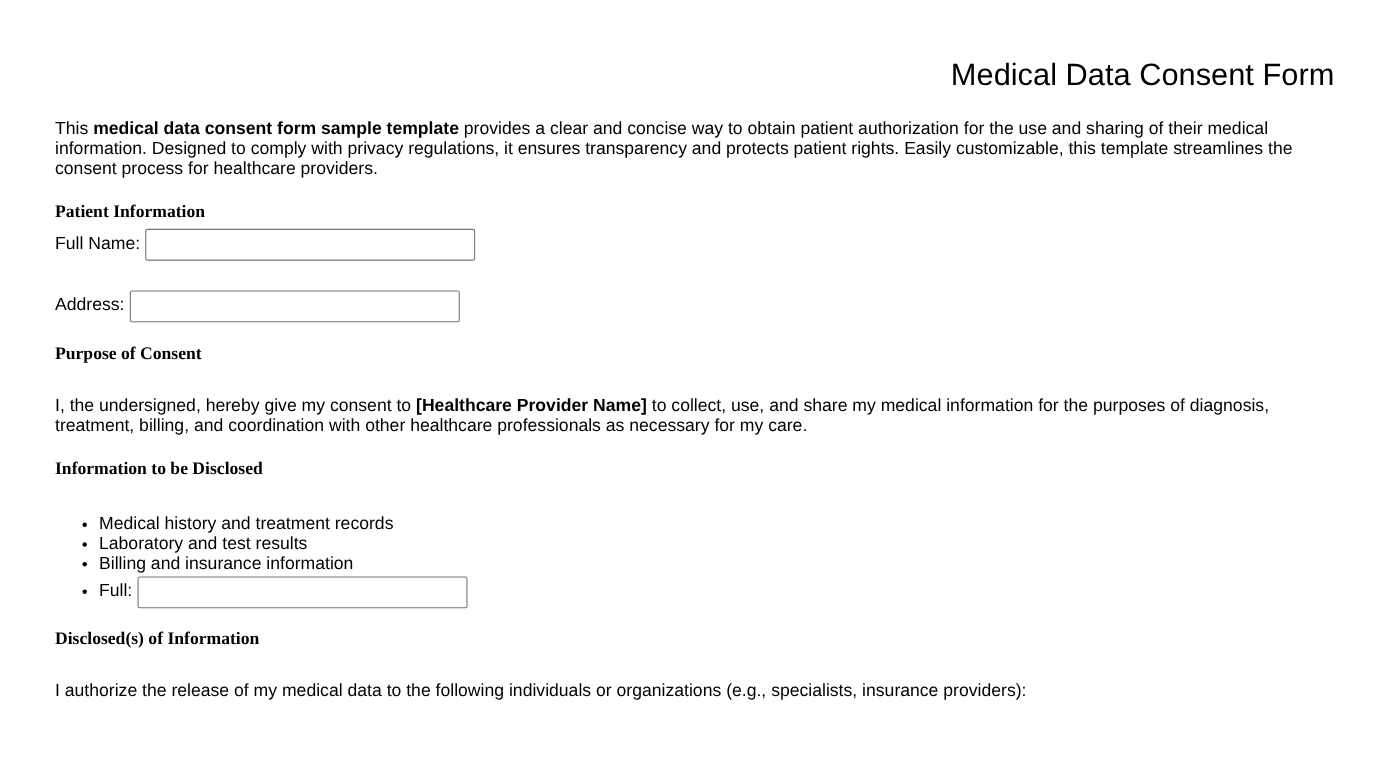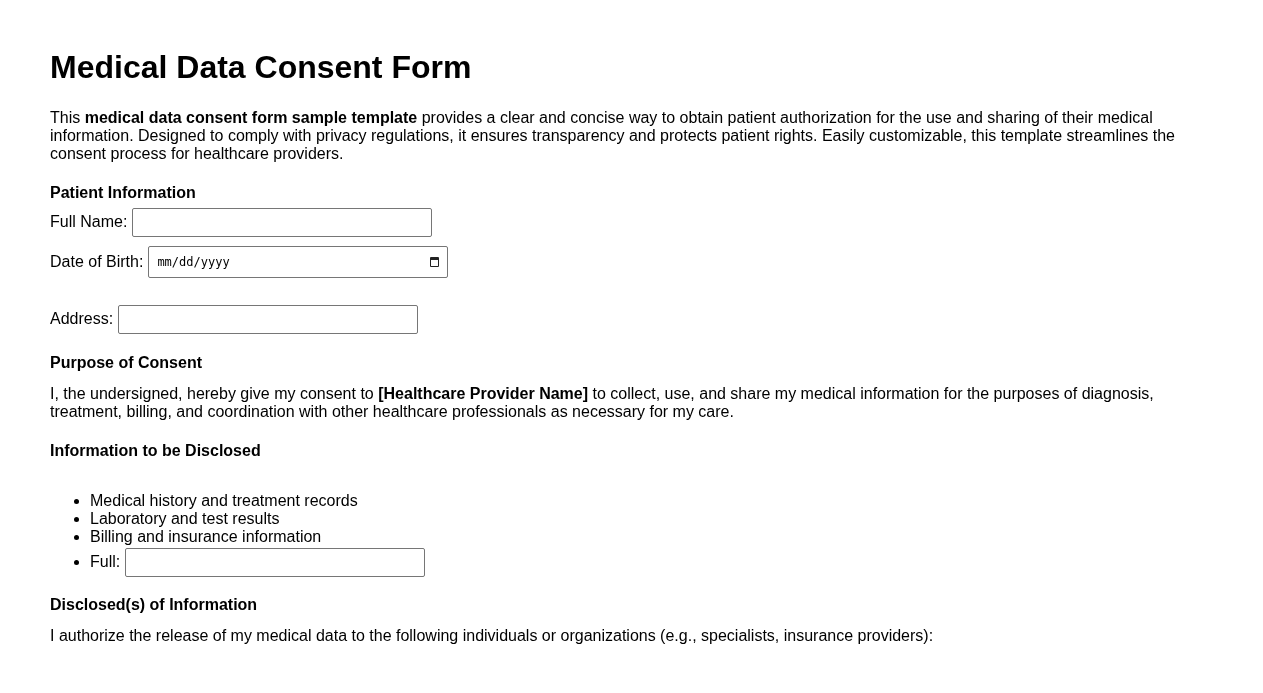--- a/index.html
+++ b/index.html
@@ -6,33 +6,34 @@
   body {
     font-family: "Liberation Sans", sans-serif;
     color: #000;
     font-size: 16px;
     width: 1263px;
     height: 693px;
     overflow: hidden;
   }
   .page { padding: 0 50px 0 50px; }
   h1 {
-    text-align: left;
-    font-size: 32px;
-    font-weight: bold;
+    text-align: right;
+    font-size: 28px;
+    font-weight: normal;
     margin: 0;
     padding-top: 49px;
     line-height: 37px;
   }
   .intro { margin: 23px 0 0 0; line-height: 18px; }
   h2 {
     font-size: 16px;
     font-weight: bold;
     margin: 0;
     line-height: 18px;
+    font-family: Liberation Serif, serif;
   }
   .sec-patient { margin-top: 21px; }
   .field { display: flex; align-items: center; height: 30px; margin-top: 0; }
   .field label { margin-right: 5px; line-height: 18px; }
   .field input {
     box-sizing: border-box;
     width: 300px;
     height: 29px;
     border: 1px solid #767676;
     border-radius: 2px;
@@ -52,21 +53,21 @@
     justify-content: space-between;
     padding: 0 8px 0 8px;
     background: #fff;
   }
   .date-text { font-family: "DejaVu Sans Mono", monospace; font-size: 12px; color: #000; }
   .cal-icon {
     width: 9px; height: 10px; border: 1.5px solid #222; border-top-width: 3px; box-sizing: border-box;
     border-radius: 1px;
   }
   .sec-purpose { margin-top: 20px; }
-  .para { margin: 13px 0 0 0; line-height: 18px; }
+  .para { margin: 30px 0 0 0; line-height: 18px; }
   .sec-disclose { margin-top: 21px; }
   ul { margin: 32px 0 0 0; padding-left: 40px; line-height: 18px; }
   ul li { margin: 0; }
   .other-row { display: flex; align-items: center; height: 32px; }
   li.other { list-style-position: outside; }
   .other-row input {
     box-sizing: border-box; width: 300px; height: 29px; border: 1px solid #767676; border-radius: 2px; margin-left: 5px;
   }
   .sec-recipient { margin-top: 18px; }
 </style>
@@ -78,27 +79,20 @@
 
   <p class="intro"><span>This </span><b>medical data consent form sample template</b><span> provides a clear and concise way to obtain patient authorization for the use and sharing of their medical information. Designed to comply with privacy regulations, it ensures transparency and protects patient rights. Easily customizable, this template streamlines the consent process for healthcare providers.</span></p>
 
   <h2 class="sec-patient">Patient Information</h2>
 
   <div class="field" style="margin-top:5px;align-items:center;">
     <label>Full Name:</label>
     <input type="text" value="" style="">
   </div>
 
-  <div class="field" style="margin-top:9px;height:32px;">
-    <label>Date of Birth:</label>
-    <div class="date-box">
-      <span class="date-text">mm/dd/yyyy</span>
-      <span class="cal-icon"></span>
-    </div>
-  </div>
 
   <div class="field" style="margin-top:26px;">
     <label>Address:</label>
     <input type="text" value="" style="">
   </div>
 
 
 
   <h2 class="sec-purpose">Purpose of Consent</h2>
   <p class="para"><span>I, the undersigned, hereby give my consent to </span><b>[Healthcare Provider Name]</b><span> to collect, use, and share my medical information for the purposes of diagnosis, treatment, billing, and coordination with other healthcare professionals as necessary for my care.</span></p>

